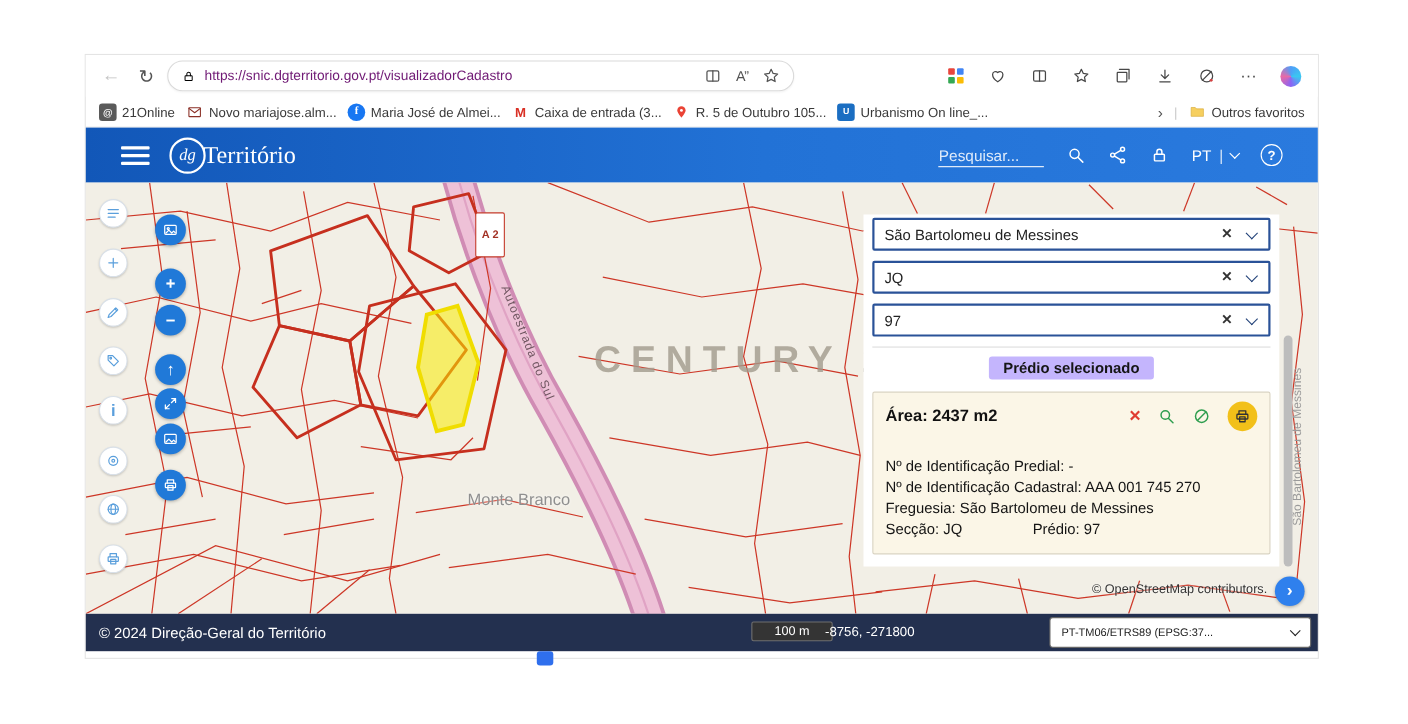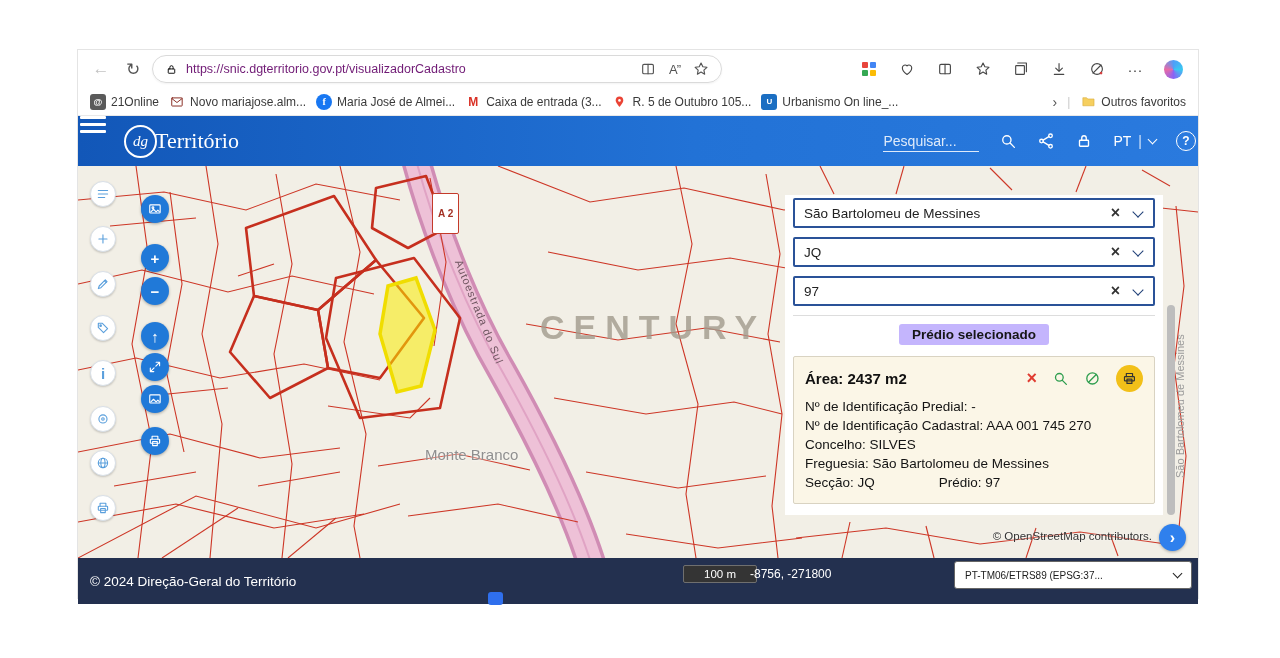--- a/index.html
+++ b/index.html
@@ -28,21 +28,21 @@
   .fav-ic{width:16px;height:16px;display:flex;align-items:center;justify-content:center;font-size:10px;font-weight:bold;border-radius:3px}
   .ic-21{background:#5a5a5a;color:#fff;font-size:9px}
   .ic-mail{color:#8a2f26}
   .ic-fb{background:#1877f2;color:#fff;border-radius:50%;font-family:"Liberation Serif",serif}
   .ic-gm{color:#d93025;font-size:12px}
   .ic-urb{background:#1b6ec2;color:#fff;font-size:8px}
   .fav-sep{color:#c9c9c9}
   .fav-chev{margin-left:auto;color:#555;font-size:14px}
 
   
-  .appheader{height:50px;background:linear-gradient(90deg,#1257b8,#2272d6 55%,#2a7ade);display:flex;padding:0 2px;color:#fff}
+  .appheader{height:50px;background:linear-gradient(90deg,#1257b8,#2272d6 55%,#2a7ade);display:flex;align-items:center;padding:0 32px;color:#fff}
   .hamburger{width:26px;display:flex;flex-direction:column;gap:4px;margin-right:18px}
   .hamburger i{height:3px;background:#fff;border-radius:1px}
   .logo{display:flex;align-items:center;gap:2px}
   .logo-circle{width:33px;height:33px;border:2px solid #fff;border-radius:50%;display:flex;align-items:center;justify-content:center;font-family:"Liberation Serif",serif;font-style:italic;font-size:15px}
   .logo-name{font-family:"Liberation Serif",serif;font-size:22px;margin-left:-4px}
   .hdr-right{margin-left:auto;display:flex;align-items:center;gap:20px}
   .search-input{background:transparent;border:none;border-bottom:1px solid rgba(255,255,255,.85);color:#fff;font-size:14px;width:96px;padding:2px 0;outline:none}
   .search-input::placeholder{color:rgba(255,255,255,.85)}
   .wic{width:18px;height:18px;fill:none;stroke:#fff;stroke-width:1.8;stroke-linecap:round;stroke-linejoin:round}
   .lang{display:flex;align-items:center;gap:7px;font-size:14px}
@@ -72,34 +72,34 @@
   
   .panel{position:absolute;left:707px;top:29px;width:378px;height:320px;background:#fff;padding:3px 8px 0 8px}
   .fld{height:30px;border:2px solid #2a5298;border-radius:2px;display:flex;align-items:center;padding:0 9px;margin-bottom:9px;font-size:13.5px;color:#222;background:#fff}
   .fld .val{flex:1;white-space:nowrap;overflow:hidden}
   .fld .x{color:#333;font-size:16px;font-weight:bold;margin-right:14px}
   .fld .chev-d{color:#1f3f77;width:8px;height:8px;margin-right:2px}
   .panel-divider{border-top:1px solid #ddd;margin:6px 0 8px 0}
   .sel-badge-row{display:flex;justify-content:center}
   .sel-badge{background:#c4b5fd;border-radius:3px;padding:3px 13px;font-size:13.5px;font-weight:bold;color:#161616}
   .prop-box{margin-top:11px;background:#fbf6e7;border:1px solid #d9d3c2;border-radius:2px;padding:8px 11px;height:148px;overflow:hidden;position:relative}
-  .area-row{display:flex;align-items:center;margin-bottom:7px}
+  .area-row{display:flex;align-items:center;margin-bottom:24px}
   .area-txt{font-size:15px;font-weight:bold;color:#111;flex:1}
   .abtns{display:flex;align-items:center;gap:15px}
   .abtn{display:flex;align-items:center;justify-content:center}
   .abtn svg{width:17px;height:17px;fill:none;stroke:currentColor;stroke-width:1.9;stroke-linecap:round;stroke-linejoin:round}
   .abtn.red{color:#e03c31;font-size:18px;font-weight:bold}
   .abtn.green{color:#2f9e4f}
   .abtn.print{width:27px;height:27px;border-radius:50%;background:#f2c019;color:#333}
   .abtn.print svg{width:15px;height:15px}
   .prop-line{font-size:13.5px;color:#141414;margin:4px 0;white-space:nowrap}
   .prop-last{display:flex;gap:64px}
 
   
-  .appfooter{position:relative;height:46px;background:#23304f;color:#fff;display:flex;align-items:center;padding:0 12px}
+  .appfooter{position:relative;height:34px;background:#23304f;color:#fff;display:flex;align-items:center;padding:0 12px}
   .copyright{font-size:13.5px}
   .scalebar{position:absolute;left:605px;top:7px;background:#343434;border:1px solid #6f6f6f;color:#fff;font-size:11.5px;padding:2px 20px;border-radius:2px}
   .coords{position:absolute;left:672px;top:9px;font-size:12px}
   .crs-select{position:absolute;right:6px;top:3px;width:238px;height:28px;background:#fff;color:#1c1c1c;border:1px solid #666;border-radius:3px;display:flex;align-items:center;padding:0 10px;font-size:10px;gap:8px}
   .crs-select .val{flex:1;white-space:nowrap;overflow:hidden}
   .crs-select .chev-d{color:#222}
 </style>
 </head>
 <body>
 
@@ -508,21 +508,20 @@
                     <path d="M7 9V4h10v5"></path>
                     <rect x="4" y="9" width="16" height="7" rx="1"></rect>
                     <rect x="8" y="13" width="8" height="7"></rect>
                   </g>
                 </svg>
               </span>
           </span>
         </div>
         <div class="prop-line">Nº de Identificação Predial: -</div>
         <div class="prop-line">Nº de Identificação Cadastral: AAA 001 745 270</div>
-        <div class="prop-line">Concelho: SILVES</div>
         <div class="prop-line">Freguesia: São Bartolomeu de Messines</div>
         <div class="prop-line prop-last">
           <span>Secção: JQ</span>
           <span>Prédio: 97</span>
         </div>
       </div>
     </div>
   </div>
 
   <div class="appfooter">

